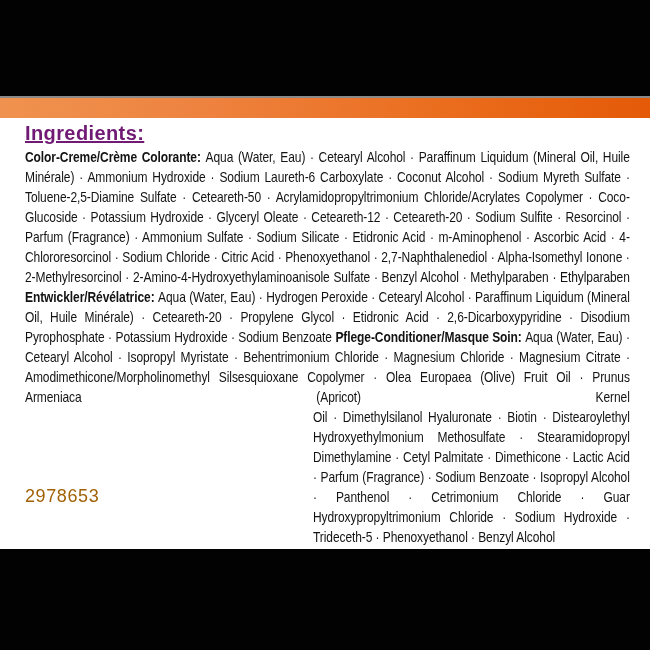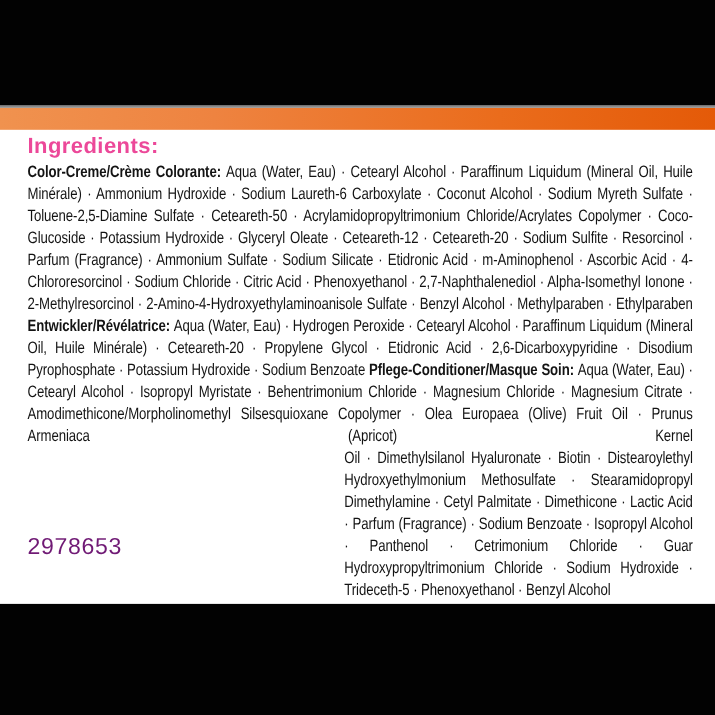--- a/index.html
+++ b/index.html
@@ -39,21 +39,22 @@
     position: absolute;
     top: 118px; left: 25px;
     width: 605px; height: 431px;
   }
   .heading {
     margin: 3px 0 0 0;
     font-size: 20px;
     line-height: 24px;
     font-weight: 700;
     letter-spacing: 0.4px;
-    color: #ec4899;
+    color: #701a75;
+    text-decoration: underline;
   }
   
   .condensed {
     width: 756px;
     transform: scaleX(0.8);
     transform-origin: 0 0;
     margin-top: 2px;
     font-size: 15px;
     line-height: 20px;
     letter-spacing: -0.1px;
@@ -68,23 +69,23 @@
     margin: 0 0 0 360px;
     width: 396px;
     text-align: justify;
   }
   .run-bold { font-weight: 700; }
   .run-regular { font-weight: 400; }
   .product-code {
     position: absolute;
     left: 0;
     top: 368px;
-    font-size: 21px;
+    font-size: 18px;
     letter-spacing: 0.6px;
-    color: #701a75;
+    color: #a16207;
     font-weight: 400;
     text-align: center;
   }
 </style>
 </head>
 <body>
 
 <div class="stage">
 
   <div class="bar-top"></div>

